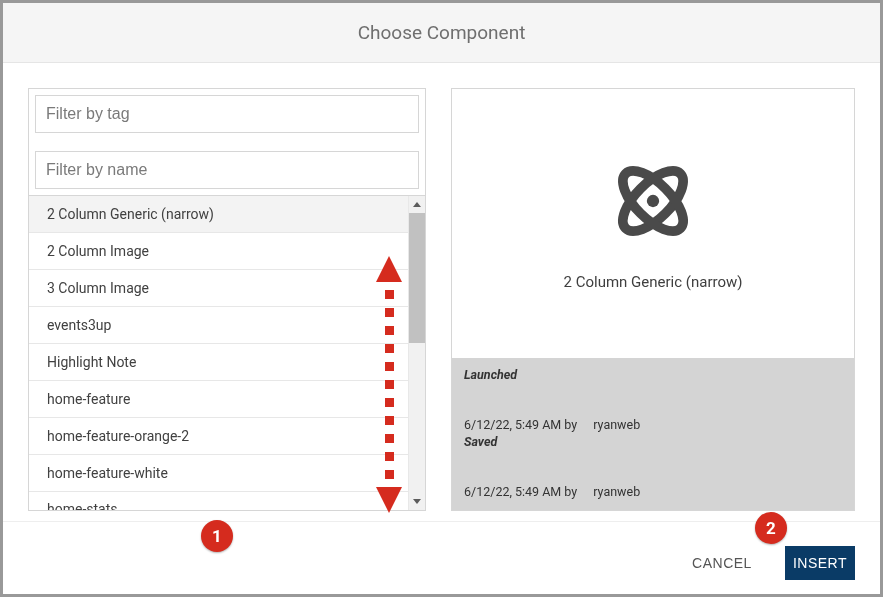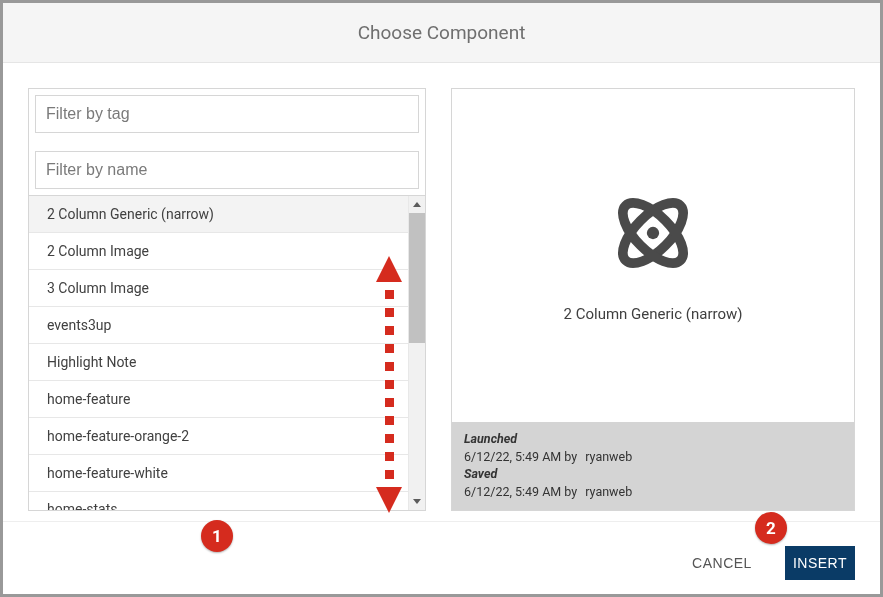--- a/index.html
+++ b/index.html
@@ -131,21 +131,21 @@
       color: #3f3f3f;
     }
     .meta-area {
       background: #d4d4d4;
       padding: 8px 12px 10px 12px;
       font-size: 12.5px;
       line-height: 1.4;
       color: #333;
     }
     .meta-label { font-weight: 700; font-style: italic; }
-    .meta-line { display: flex; gap: 8px; }
+    .meta-line { display: flex; gap: 16px; margin-top: 32px; }
     .dialog-footer {
       border-top: 1px solid #eee;
       padding: 24px 25px;
       display: flex;
       justify-content: flex-end;
       align-items: center;
       gap: 33px;
       position: relative;
     }
     .btn-cancel {

